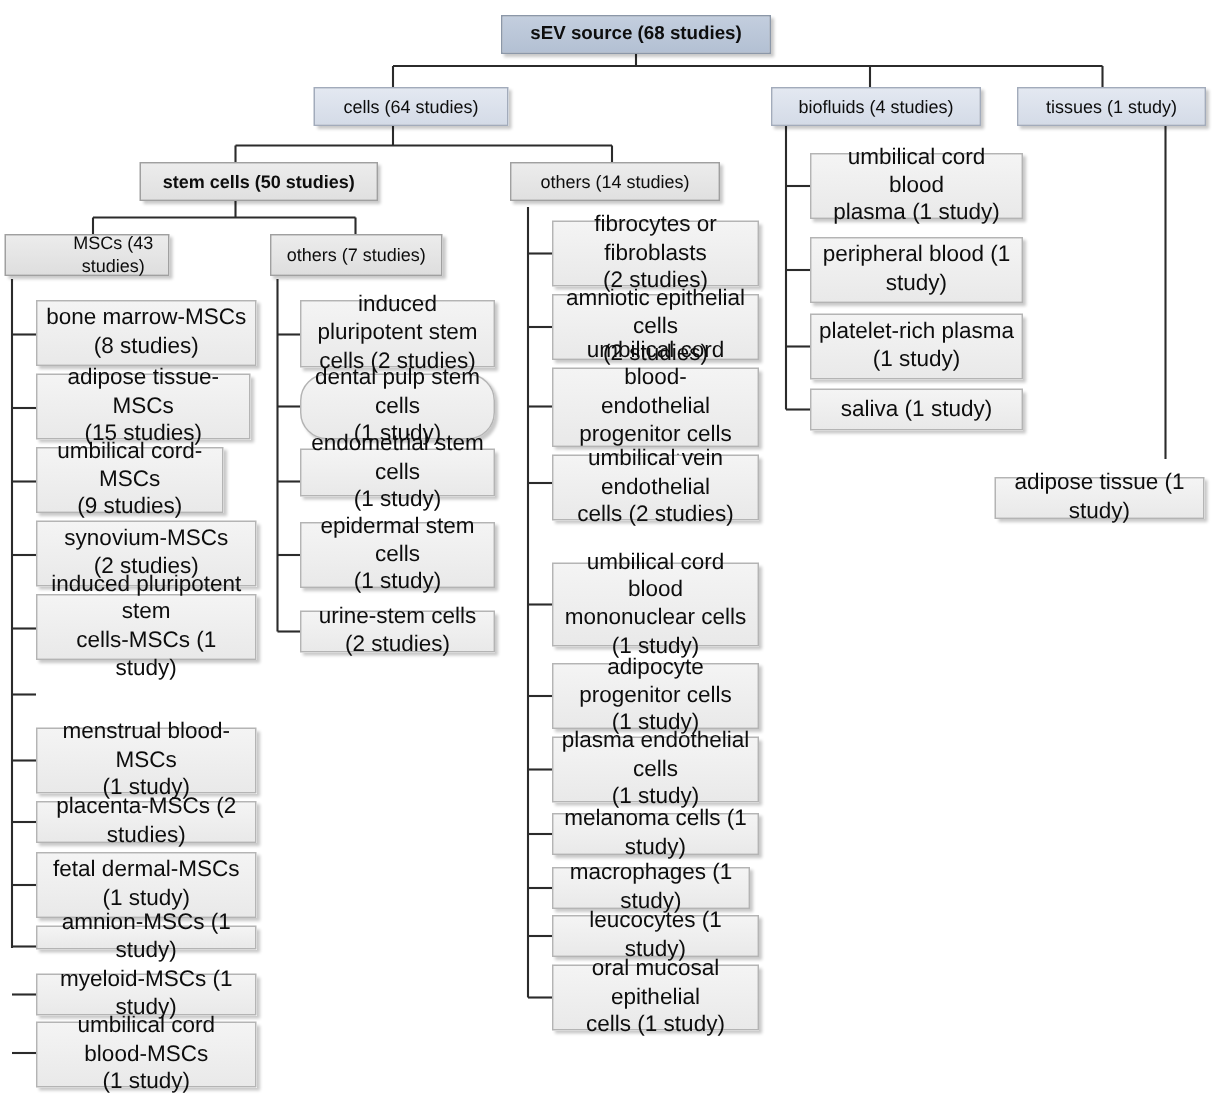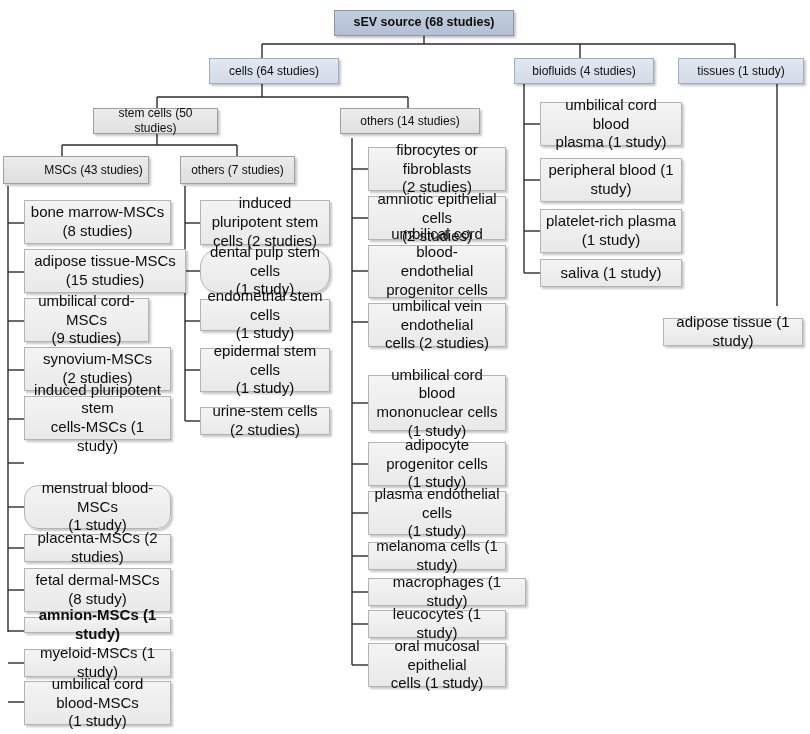--- a/index.html
+++ b/index.html
@@ -149,66 +149,66 @@
   <div class="node tier2" style="left:209px; top:58px; width:130px; height:26px;">
     <span>cells (64 studies)</span>
   </div>
   <div class="node tier2" style="left:514px; top:58px; width:140px; height:26px;">
     <span>biofluids (4 studies)</span>
   </div>
   <div class="node tier2" style="left:678px; top:58px; width:126px; height:26px;">
     <span>tissues (1 study)</span>
   </div>
 
-  <div class="node tier3" style="left:93px; top:108px; width:125px; height:26px;">
+  <div class="node tier3" style="left:93px; top:108px; width:159px; height:26px;font-weight:bold;">
     <span>stem cells (50 studies)</span>
   </div>
   <div class="node tier3" style="left:340px; top:108px; width:140px; height:26px;">
     <span>others (14 studies)</span>
   </div>
 
-  <div class="node tier4" style="left:3px; top:156px; width:146px; height:28px;padding-left:39px;">
+  <div class="node tier4" style="left:3px; top:156px; width:110px; height:28px;padding-left:39px;">
     <span>MSCs (43 studies)</span>
   </div>
   <div class="node tier4" style="left:180px; top:156px; width:115px; height:28px;">
     <span>others (7 studies)</span>
   </div>
 
   <div class="node leaf" style="left:24px; top:200px; width:147px; height:44px;">
     <span style="white-space:pre-line">bone marrow-MSCs
 (8 studies)</span>
   </div>
-  <div class="node leaf" style="left:24px; top:249px; width:162px; height:44px;">
+  <div class="node leaf" style="left:24px; top:249px; width:143px; height:44px;">
     <span style="white-space:pre-line">adipose tissue-MSCs
 (15 studies)</span>
   </div>
   <div class="node leaf" style="left:24px; top:298px; width:125px; height:44px;">
     <span style="white-space:pre-line">umbilical cord-MSCs
 (9 studies)</span>
   </div>
   <div class="node leaf" style="left:24px; top:347px; width:147px; height:44px;">
     <span style="white-space:pre-line">synovium-MSCs
 (2 studies)</span>
   </div>
   <div class="node leaf" style="left:24px; top:396px; width:147px; height:44px;">
     <span style="white-space:pre-line">induced pluripotent stem
 cells-MSCs (1 study)</span>
   </div>
-  <div class="node leaf" style="left:24px; top:485px; width:147px; height:44px;border-radius:14px;">
+  <div class="node leaf" style="left:24px; top:485px; width:147px; height:44px;">
     <span style="white-space:pre-line">menstrual blood-MSCs
 (1 study)</span>
   </div>
   <div class="node leaf" style="left:24px; top:534px; width:147px; height:28px;">
     <span style="white-space:pre-line">placenta-MSCs (2 studies)</span>
   </div>
   <div class="node leaf" style="left:24px; top:568px; width:147px; height:44px;">
     <span style="white-space:pre-line">fetal dermal-MSCs
-(8 study)</span>
-  </div>
-  <div class="node leaf" style="left:24px; top:617px; width:147px; height:16px;font-weight:bold;">
+(1 study)</span>
+  </div>
+  <div class="node leaf" style="left:24px; top:617px; width:147px; height:16px;">
     <span style="white-space:pre-line">amnion-MSCs (1 study)</span>
   </div>
   <div class="node leaf" style="left:24px; top:649px; width:147px; height:28px;">
     <span style="white-space:pre-line">myeloid-MSCs (1 study)</span>
   </div>
   <div class="node leaf" style="left:24px; top:681px; width:147px; height:44px;">
     <span style="white-space:pre-line">umbilical cord blood-MSCs
 (1 study)</span>
   </div>
 
@@ -258,21 +258,21 @@
     <span style="white-space:pre-line">adipocyte progenitor cells
 (1 study)</span>
   </div>
   <div class="node leaf" style="left:368px; top:491px; width:138px; height:44px;">
     <span style="white-space:pre-line">plasma endothelial cells
 (1 study)</span>
   </div>
   <div class="node leaf" style="left:368px; top:542px; width:138px; height:28px;">
     <span style="white-space:pre-line">melanoma cells (1 study)</span>
   </div>
-  <div class="node leaf" style="left:368px; top:578px; width:158px; height:28px;">
+  <div class="node leaf" style="left:368px; top:578px; width:132px; height:28px;">
     <span style="white-space:pre-line">macrophages (1 study)</span>
   </div>
   <div class="node leaf" style="left:368px; top:610px; width:138px; height:28px;">
     <span style="white-space:pre-line">leucocytes (1 study)</span>
   </div>
   <div class="node leaf" style="left:368px; top:643px; width:138px; height:44px;">
     <span style="white-space:pre-line">oral mucosal epithelial
 cells (1 study)</span>
   </div>
 

